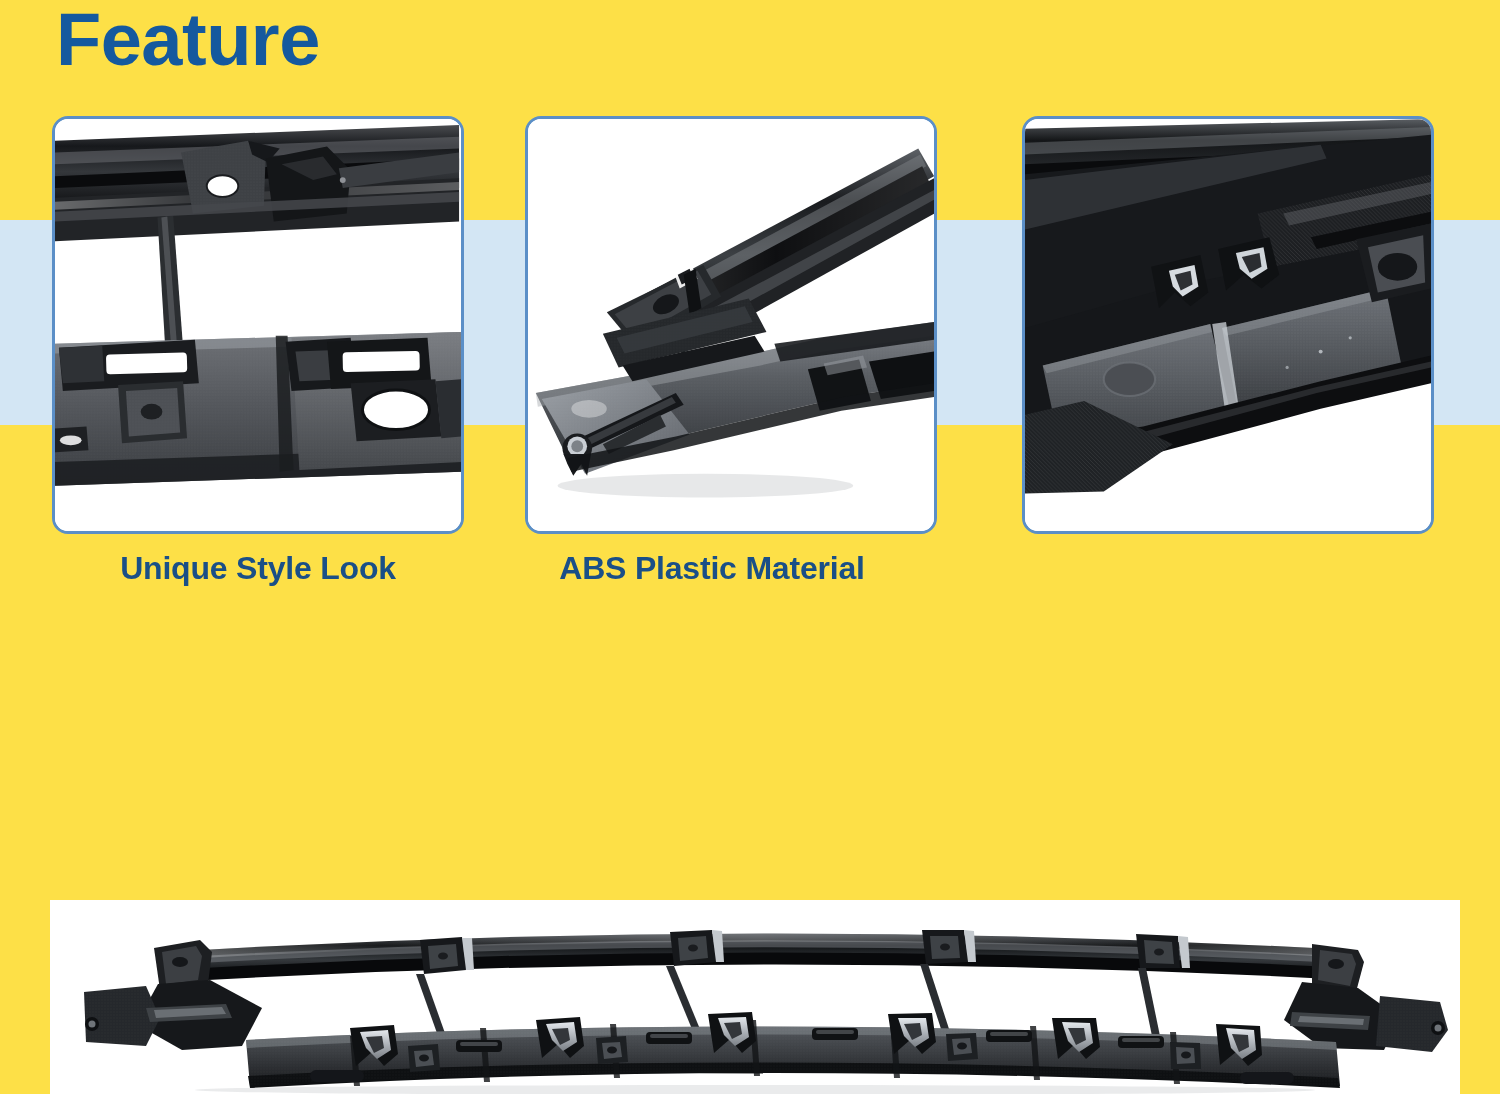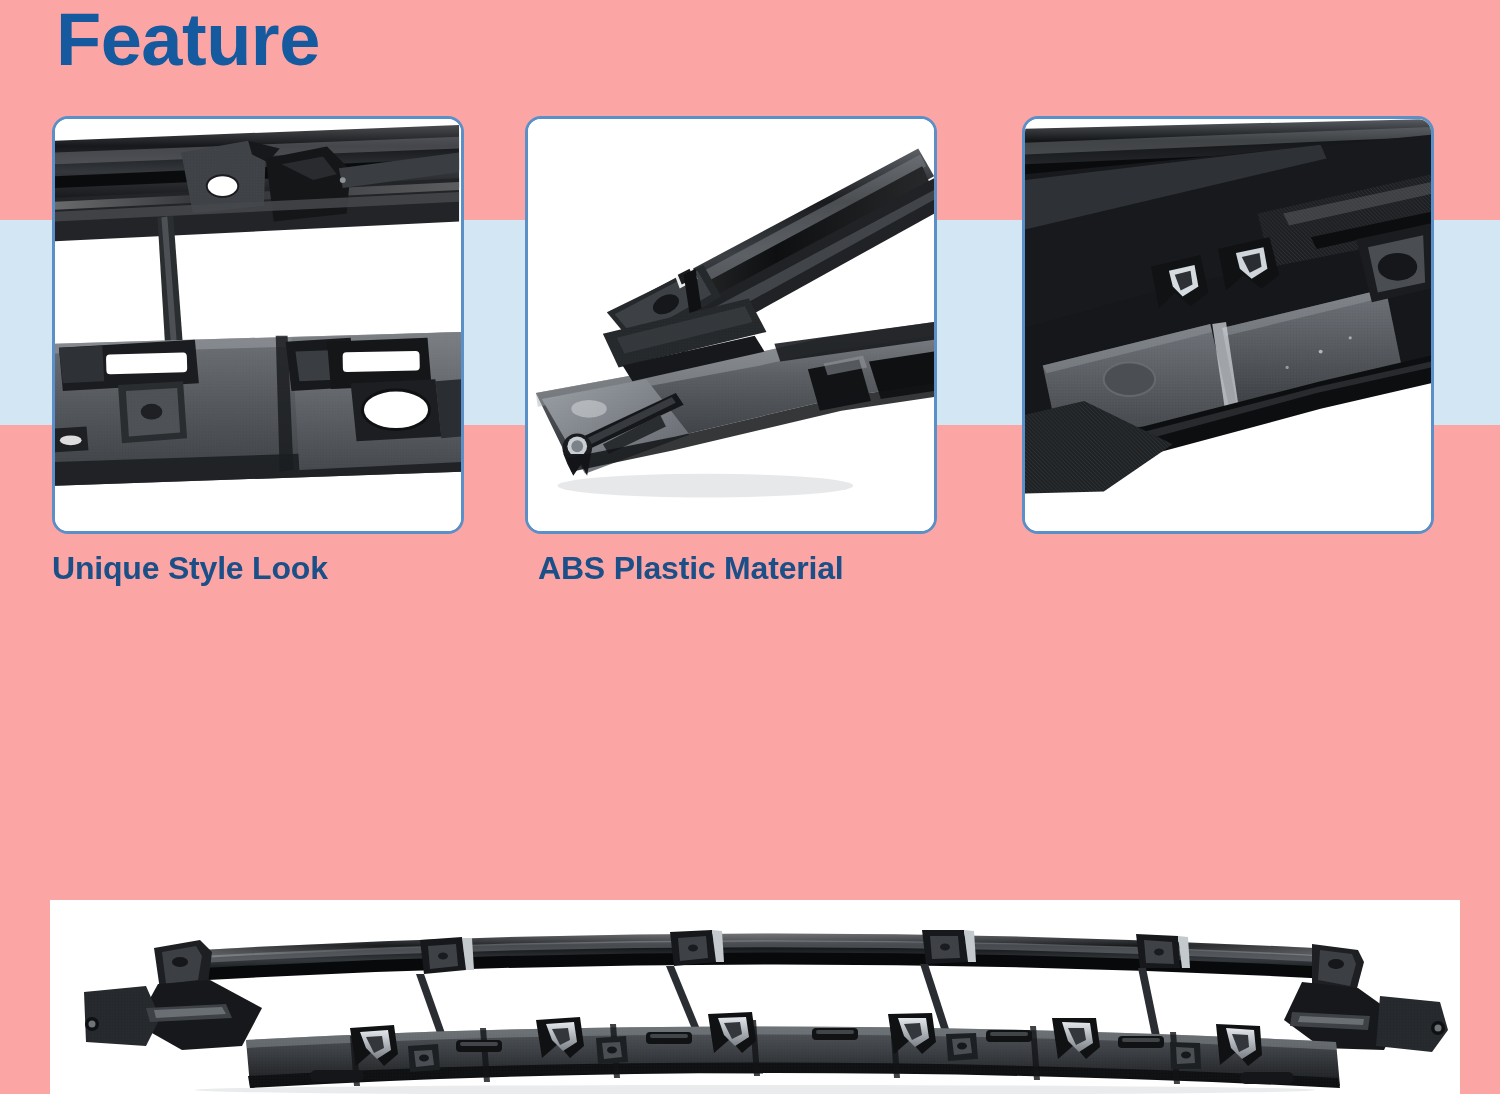--- a/index.html
+++ b/index.html
@@ -9,21 +9,21 @@
     height: 1094px;
     background: #ffffff;
     font-family: "Liberation Sans", sans-serif;
     overflow: hidden;
   }
 
   .page {
     position: relative;
     width: 1500px;
     height: 1094px;
-    background: #fca5a5;
+    background: #fde047;
   }
 
   
   .page-title {
     position: absolute;
     left: 56px;
     top: -6px;
     font-size: 74px;
     font-weight: 700;
     letter-spacing: -0.5px;
@@ -74,23 +74,24 @@
 
   
   .caption {
     position: absolute;
     top: 550px;
     font-size: 32px;
     font-weight: 700;
     color: #1a4f87;
     letter-spacing: -0.2px;
     white-space: nowrap;
+    text-align: center;
   }
   .caption.c1 { left: 52px;   width: 412px; }
-  .caption.c2 { left: 538px;  width: 412px; }
+  .caption.c2 { left: 506px;  width: 412px; }
   .caption.c3 { left: 1022px; width: 416px; }
 
   
   .hero {
     position: absolute;
     left: 50px;
     top: 900px;
     width: 1410px;
     height: 194px;
   }

